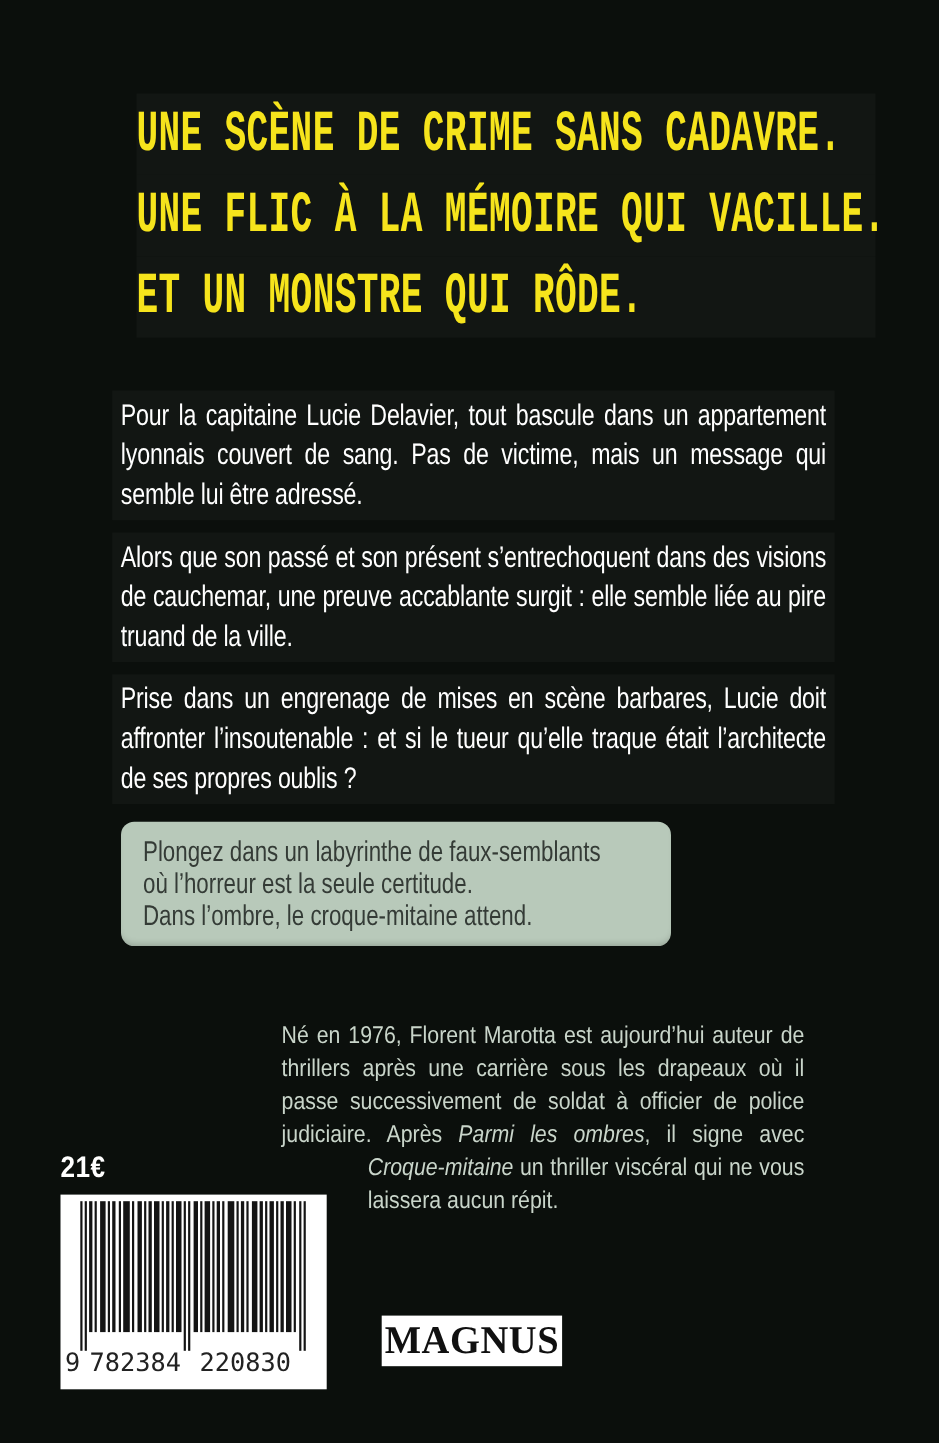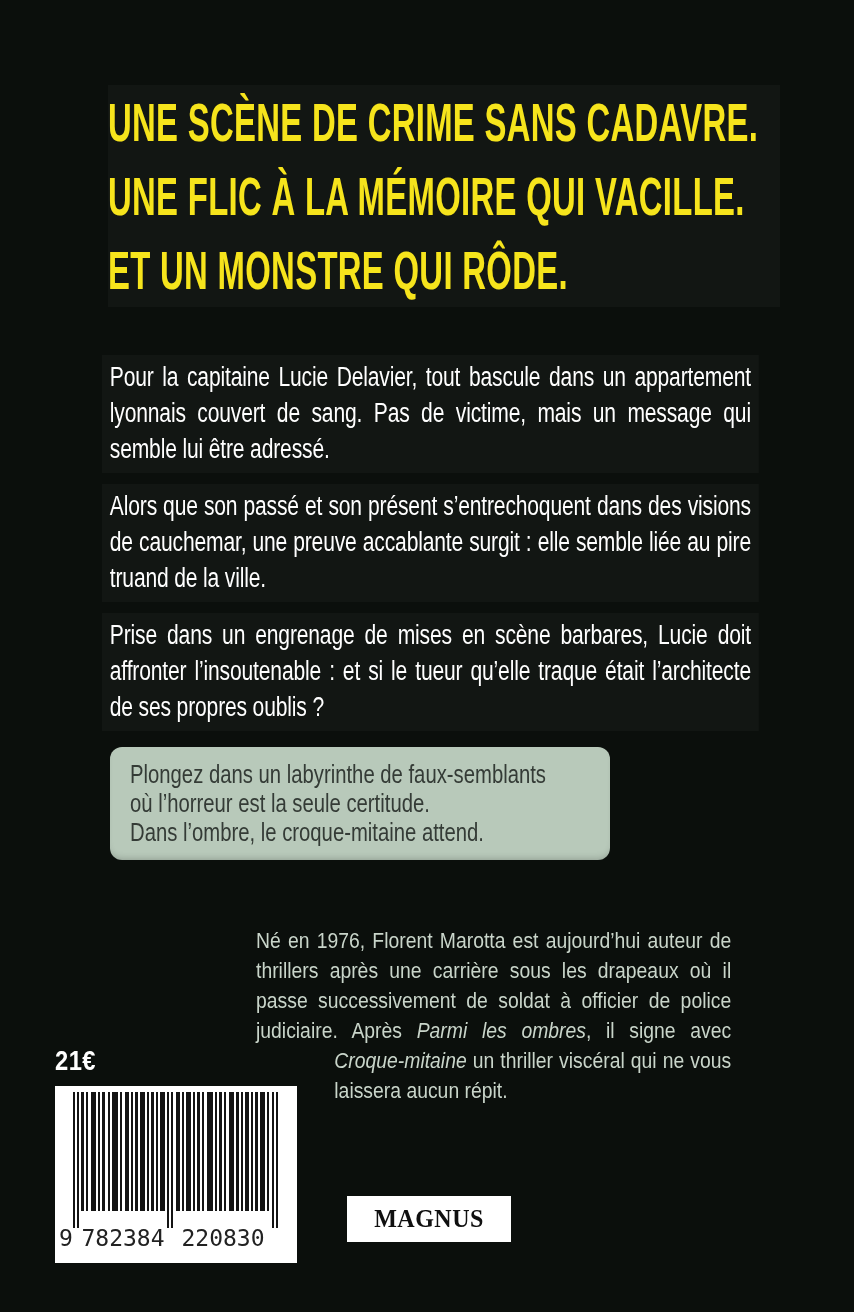--- a/index.html
+++ b/index.html
@@ -16,21 +16,21 @@
   html,body{background:#000;}
   .page{
     position:relative;
     width:854px;height:1312px;
     background:var(--bg);
     overflow:hidden;
     font-family:"Liberation Sans",sans-serif;
   }
 
   
-  .headline{position:absolute;left:108px;top:85px;}
+  .headline{position:absolute;left:124px;top:85px;font-family:Liberation Mono, monospace;}
   .hl-band{
     height:74px;width:672px;
     display:flex;align-items:center;
     background:rgba(255,255,255,0.03);
   }
   .hl-text{
     font-weight:700;font-size:53px;
     letter-spacing:.5px;white-space:nowrap;
     color:var(--accent_yellow);
     transform:scaleX(.62);transform-origin:0 50%;
@@ -100,21 +100,21 @@
 
   
   .publisher{
     position:absolute;left:347px;top:1196px;
     width:164px;height:46px;
     background:#ffffff;
     display:flex;align-items:center;justify-content:center;
   }
   .publisher span{
     font-family:"Liberation Serif",serif;
-    font-weight:700;font-size:24px;
+    font-weight:700;font-size:35px;
     letter-spacing:.5px;
     color:var(--publisher_text);
     transform:scaleY(1.02);
   }
 </style>
 </head>
 <body>
 
 <div class="page">
 

